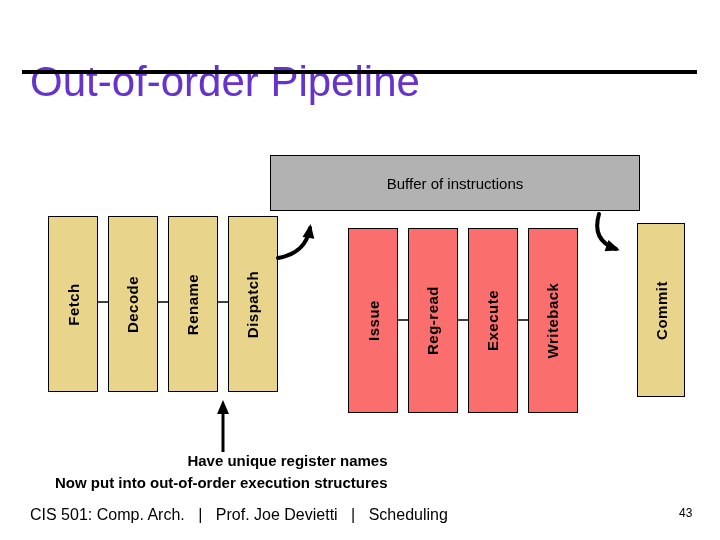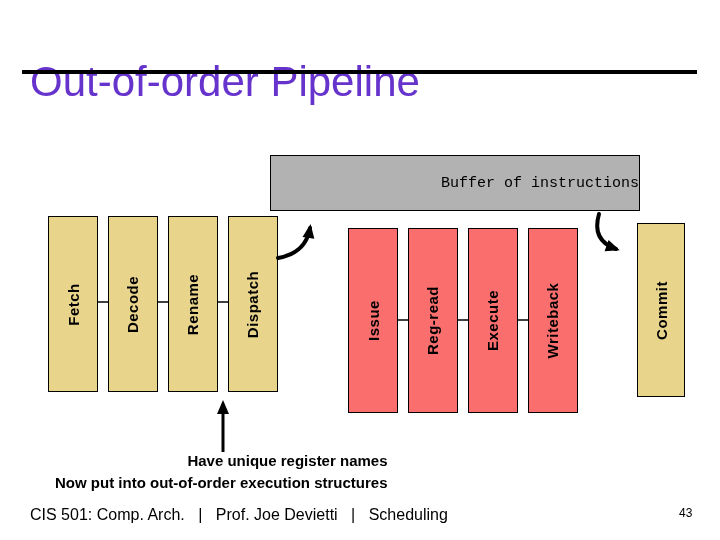--- a/index.html
+++ b/index.html
@@ -35,23 +35,22 @@
     position: absolute;
     left: 270px;
     top: 155px;
     width: 370px;
     height: 56px;
     background: var(--buffer-gray, #b2b2b2);
     border: 1px solid #000;
     box-sizing: border-box;
     display: flex;
     align-items: center;
-    justify-content: flex-end;
+    justify-content: center;
     font-size: 15px;
-    font-family: Liberation Mono, monospace;
   }
   .stage {
     position: absolute;
     width: 50px;
     border: 1px solid #000;
     box-sizing: border-box;
     display: flex;
     align-items: center;
     justify-content: center;
   }

